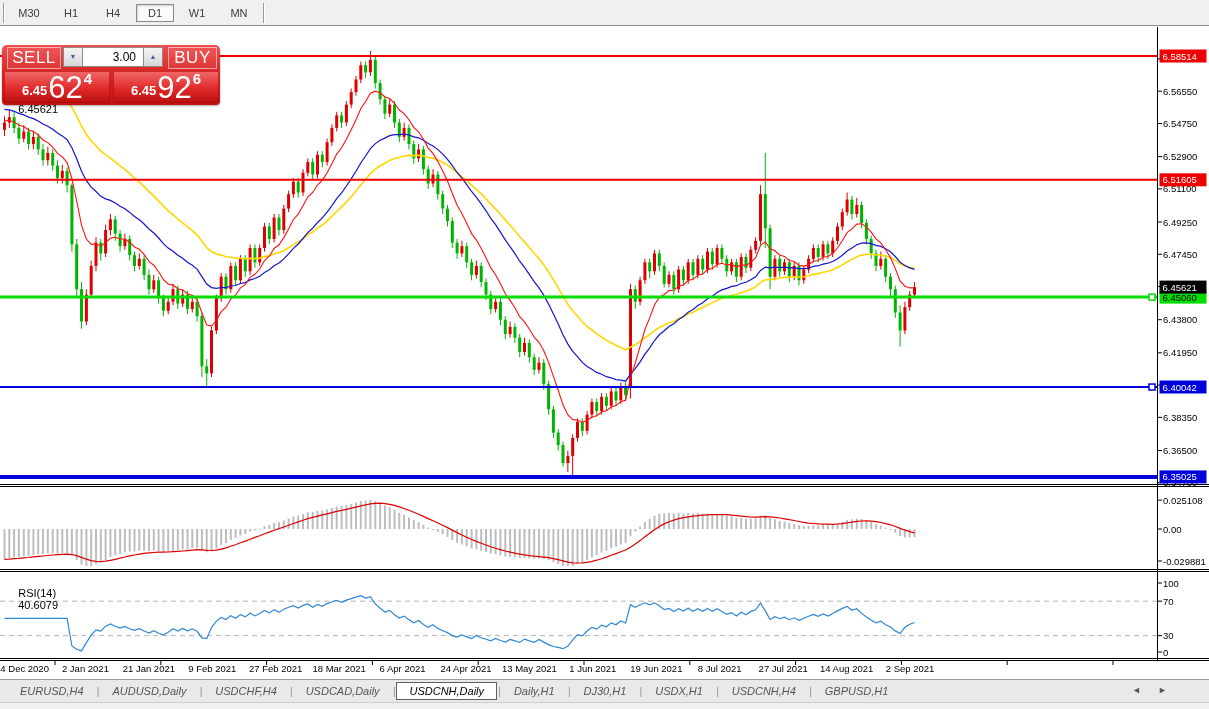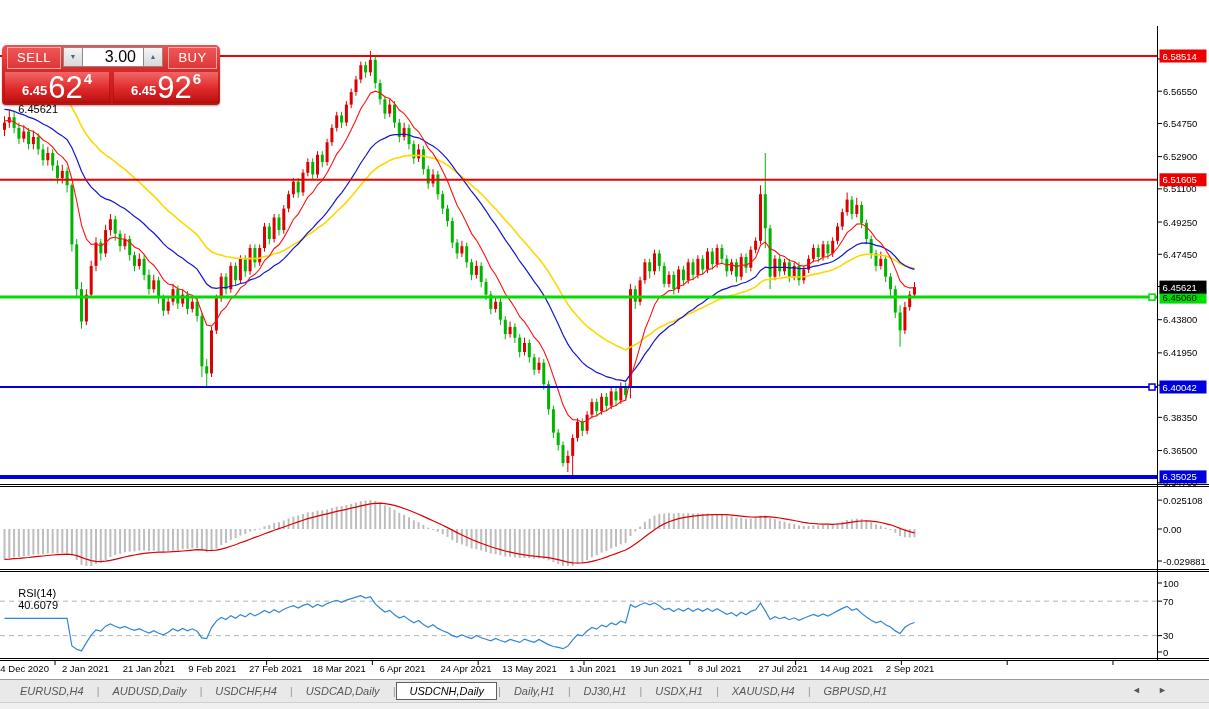--- a/index.html
+++ b/index.html
@@ -17,30 +17,30 @@
   #main-title{top:31px;}
   #macd-title{top:490px;}
   #rsi-title{top:575px;}
   .tri{font-size:8px;vertical-align:1px;}
   
   #trade-panel{position:absolute;left:2px;top:45px;width:218px;height:60px;z-index:4;
                background:linear-gradient(180deg,#ef5050 0%,#dd2424 45%,#c21313 100%);
                border-radius:5px 5px 4px 4px;box-shadow:0 1px 2px rgba(0,0,0,.35);}
   #tp-row1{position:absolute;left:0;top:0;width:100%;height:25px;}
   .tp-btn{position:absolute;top:2px;height:20px;line-height:20px;text-align:center;color:#fff;
-          font-size:13px;letter-spacing:.5px;border:1px solid rgba(255,255,255,.55);border-radius:0;
+          font-size:17px;letter-spacing:.5px;border:1px solid rgba(255,255,255,.55);border-radius:0;
           background:rgba(255,255,255,.06);cursor:pointer;}
   #tp-sell{left:5px;width:52px;}
   #tp-buy{left:166px;width:47px;}
   #tp-spin{position:absolute;left:61px;top:2px;height:20px;display:flex;}
   .spin-btn{width:20px;height:20px;box-sizing:border-box;border:1px solid #8a8a8a;
             background:linear-gradient(180deg,#f4f4f4,#d8d8d8);font-size:7px;color:#44639c;
             text-align:center;line-height:18px;cursor:pointer;}
   #tp-vol{width:60px;height:20px;box-sizing:border-box;border:1px solid #8a8a8a;border-left:none;border-right:none;
-          font-size:16px;text-align:right;padding:0 7px 0 0;font-family:"Liberation Sans",sans-serif;color:#000;}
+          font-size:12px;text-align:right;padding:0 7px 0 0;font-family:"Liberation Sans",sans-serif;color:#000;}
   #tp-row2{position:absolute;left:0;top:26px;width:100%;height:33px;display:flex;}
   .tp-quote{flex:1;margin:0 1px 1px 2px;border-radius:0;display:flex;align-items:flex-end;justify-content:center;
             background:linear-gradient(180deg,#f26a6a 0%,#e02a2a 55%,#b90f0f 100%);
             box-shadow:inset 0 0 0 1px rgba(170,10,10,.6);color:#fff;padding-bottom:3px;}
   .bp-prefix{font-size:13px;font-weight:bold;margin:0 1px 2px 0;}
   .bp-main{font-size:31px;line-height:25px;font-weight:400;}
   .bp-sup{font-size:15px;font-weight:bold;margin:-2px 0 0 1px;align-self:flex-start;padding-top:1px;}
   
   #tabbar{position:absolute;left:0;top:679px;width:1209px;height:22px;background:#e9e9e9;
           border-top:1px solid #9a9a9a;display:flex;align-items:center;z-index:6;font-size:11px;color:#555;font-style:italic;}
@@ -52,20 +52,32 @@
   #tab-scroll-right{right:42px;}
   #bottomstrip{position:absolute;left:0;top:702px;width:1209px;height:7px;background:#f0f0f0;
                border-top:1px solid #cfcfcf;z-index:6;}
   #chart-svg{position:absolute;left:0;top:26px;z-index:1;}
   svg text{font-family:"Liberation Sans",sans-serif;}
 </style>
 </head>
 <body>
 
 <div id="app">
+  <div id="toolbar">
+    <div class="tb-sep"></div>
+    <div id="tf-buttons" style="display: flex;">
+        <div class="tf-btn">M30</div>
+        <div class="tf-btn">H1</div>
+        <div class="tf-btn">H4</div>
+        <div class="tf-btn active">D1</div>
+        <div class="tf-btn">W1</div>
+        <div class="tf-btn">MN</div>
+      </div>
+    <div class="tb-sep"></div>
+  </div>
 
   <svg id="chart-svg" width="1209" height="652" viewBox="0 26 1209 652">
       <line x1="1157.5" y1="58.93906810035933" x2="1162" y2="58.93906810035933" stroke="#000" stroke-width="1"></line>
       <text x="1163" y="62.43906810035933" font-size="9.5" fill="#000">6.58350</text>
       <line x1="1157.5" y1="91.19713261648799" x2="1162" y2="91.19713261648799" stroke="#000" stroke-width="1"></line>
       <text x="1163" y="94.69713261648799" font-size="9.5" fill="#000">6.56550</text>
       <line x1="1157.5" y1="123.45519713261666" x2="1162" y2="123.45519713261666" stroke="#000" stroke-width="1"></line>
       <text x="1163" y="126.95519713261666" font-size="9.5" fill="#000">6.54750</text>
       <line x1="1157.5" y1="156.60931899641668" x2="1162" y2="156.60931899641668" stroke="#000" stroke-width="1"></line>
       <text x="1163" y="160.10931899641668" font-size="9.5" fill="#000">6.52900</text>
@@ -622,21 +634,21 @@
         <div class="tab">USDCAD,Daily</div>
         <span class="tab-sep">|</span>
         <div class="tab active">USDCNH,Daily</div>
         <span class="tab-sep">|</span>
         <div class="tab">Daily,H1</div>
         <span class="tab-sep">|</span>
         <div class="tab">DJ30,H1</div>
         <span class="tab-sep">|</span>
         <div class="tab">USDX,H1</div>
         <span class="tab-sep">|</span>
-        <div class="tab">XAUUSD,H4</div>
+        <div class="tab">USDCNH,H4</div>
         <span class="tab-sep">|</span>
         <div class="tab">GBPUSD,H1</div>
       </div>
     <span class="tab-scroll" id="tab-scroll-left">◄</span>
     <span class="tab-scroll" id="tab-scroll-right">►</span>
   </div>
   <div id="bottomstrip"></div>
 </div>
 
 </body></html>

